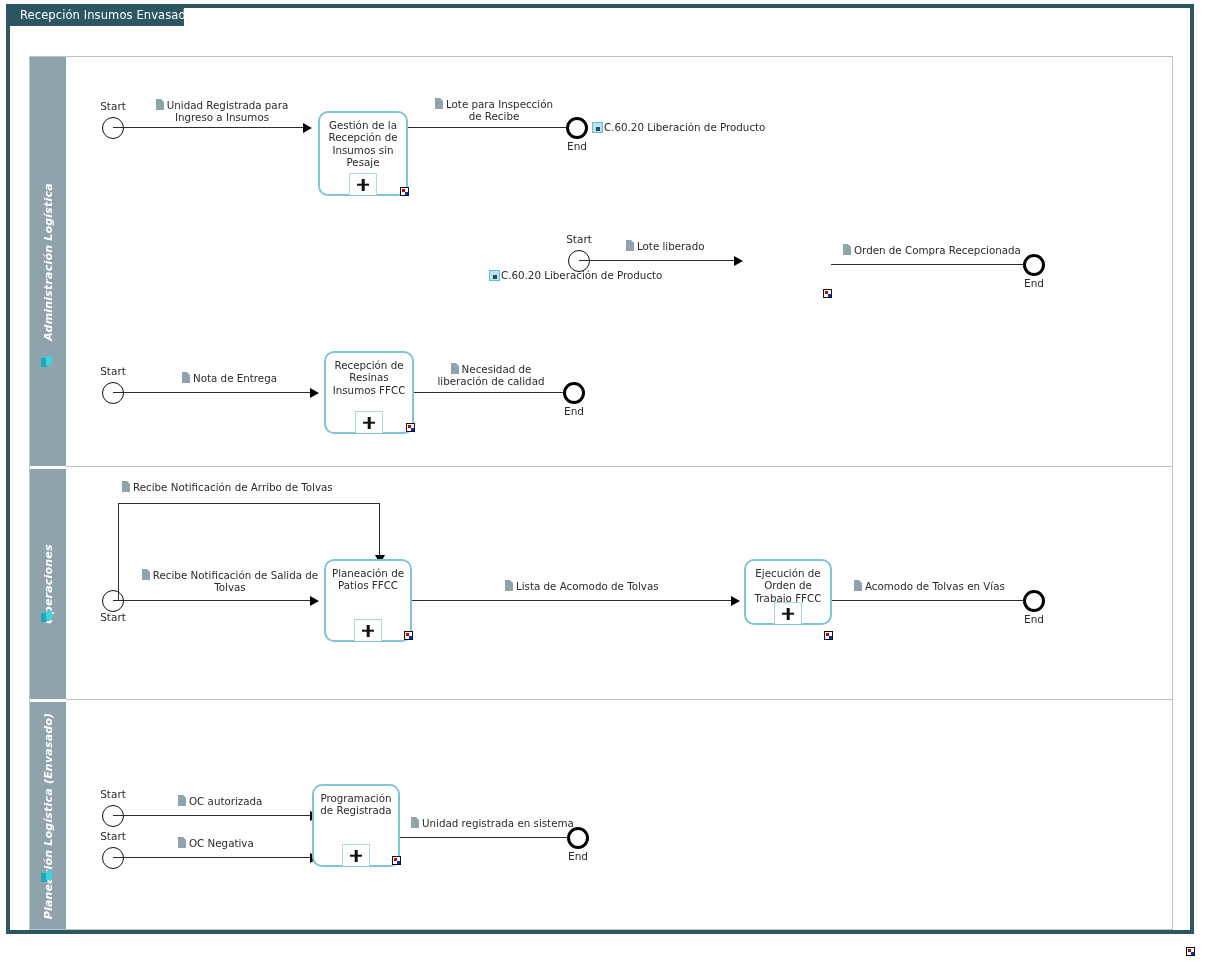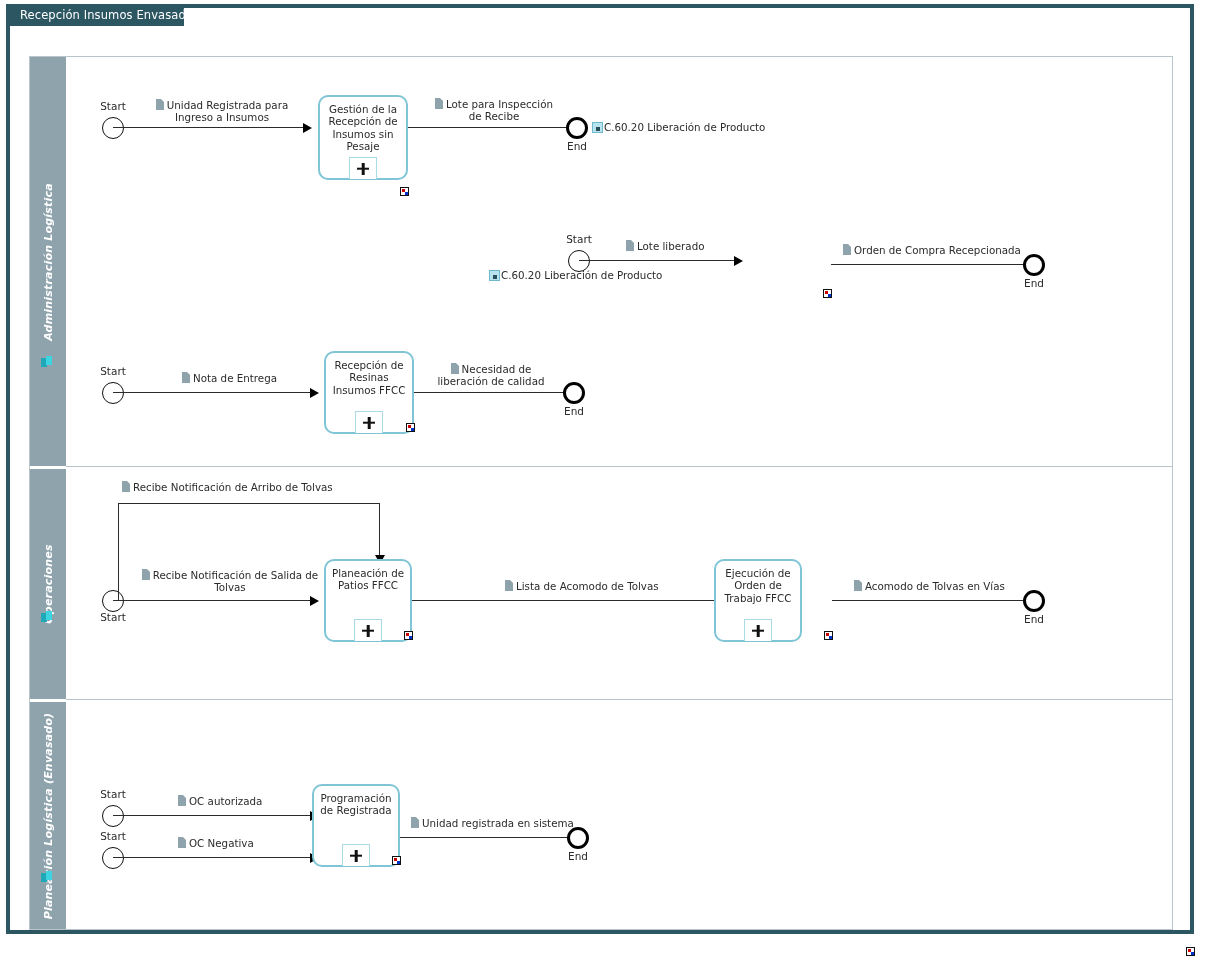--- a/index.html
+++ b/index.html
@@ -131,21 +131,21 @@
     </div>
     <div class="lane-sep" style="top:409px;"></div>
 
     <div class="evt start" style="left:72px;top:60px;"></div>
     <div class="evt-label" style="left:56px;top:43px;width:54px;">Start</div>
 
     <div class="flow h" style="left:83px;top:70px;width:193px;"></div>
     <div class="arrow-r" style="left:273px;top:66px;"></div>
     <div class="flow-label wrap" style="left:123px;top:42px;width:138px;"><span class="doc-icon"></span><span>Unidad Registrada para Ingreso a Insumos</span></div>
 
-    <div class="task" style="left:288px;top:38px;width:90px;height:85px;padding-left:26px;">
+    <div class="task" style="left:288px;top:54px;width:90px;height:85px;padding-left:26px;">
       <div class="task-text">Gestión de la Recepción de Insumos sin Pesaje</div>
       <div class="sub-marker"></div>
     </div>
     <div class="handle" style="left:370px;top:130px;"></div>
 
     <div class="flow h" style="left:378px;top:70px;width:162px;"></div>
     <div class="arrow-r" style="left:537px;top:66px;"></div>
     <div class="flow-label wrap" style="left:400px;top:41px;width:128px;"><span class="doc-icon"></span><span>Lote para Inspección de Recibe</span></div>
 
     <div class="evt end" style="left:536px;top:60px;"></div>
@@ -211,21 +211,21 @@
     <div class="task" style="left:294px;top:502px;width:88px;height:83px;">
       <div class="task-text">Planeación de Patios FFCC</div>
       <div class="sub-marker"></div>
     </div>
     <div class="handle" style="left:374px;top:574px;"></div>
 
     <div class="flow h" style="left:382px;top:543px;width:322px;"></div>
     <div class="arrow-r" style="left:701px;top:539px;"></div>
     <div class="flow-label" style="left:475px;top:523px;"><span class="doc-icon"></span><span>Lista de Acomodo de Tolvas</span></div>
 
-    <div class="task" style="left:684px;top:502px;width:88px;height:83px;">
+    <div class="task" style="left:714px;top:502px;width:88px;height:66px;">
       <div class="task-text">Ejecución de Orden de Trabajo FFCC</div>
       <div class="sub-marker"></div>
     </div>
     <div class="handle" style="left:794px;top:574px;"></div>
 
     <div class="flow h" style="left:802px;top:543px;width:196px;"></div>
     <div class="arrow-r" style="left:995px;top:539px;"></div>
     <div class="flow-label" style="left:824px;top:523px;"><span class="doc-icon"></span><span>Acomodo de Tolvas en Vías</span></div>
 
     <div class="evt end" style="left:993px;top:533px;"></div>

